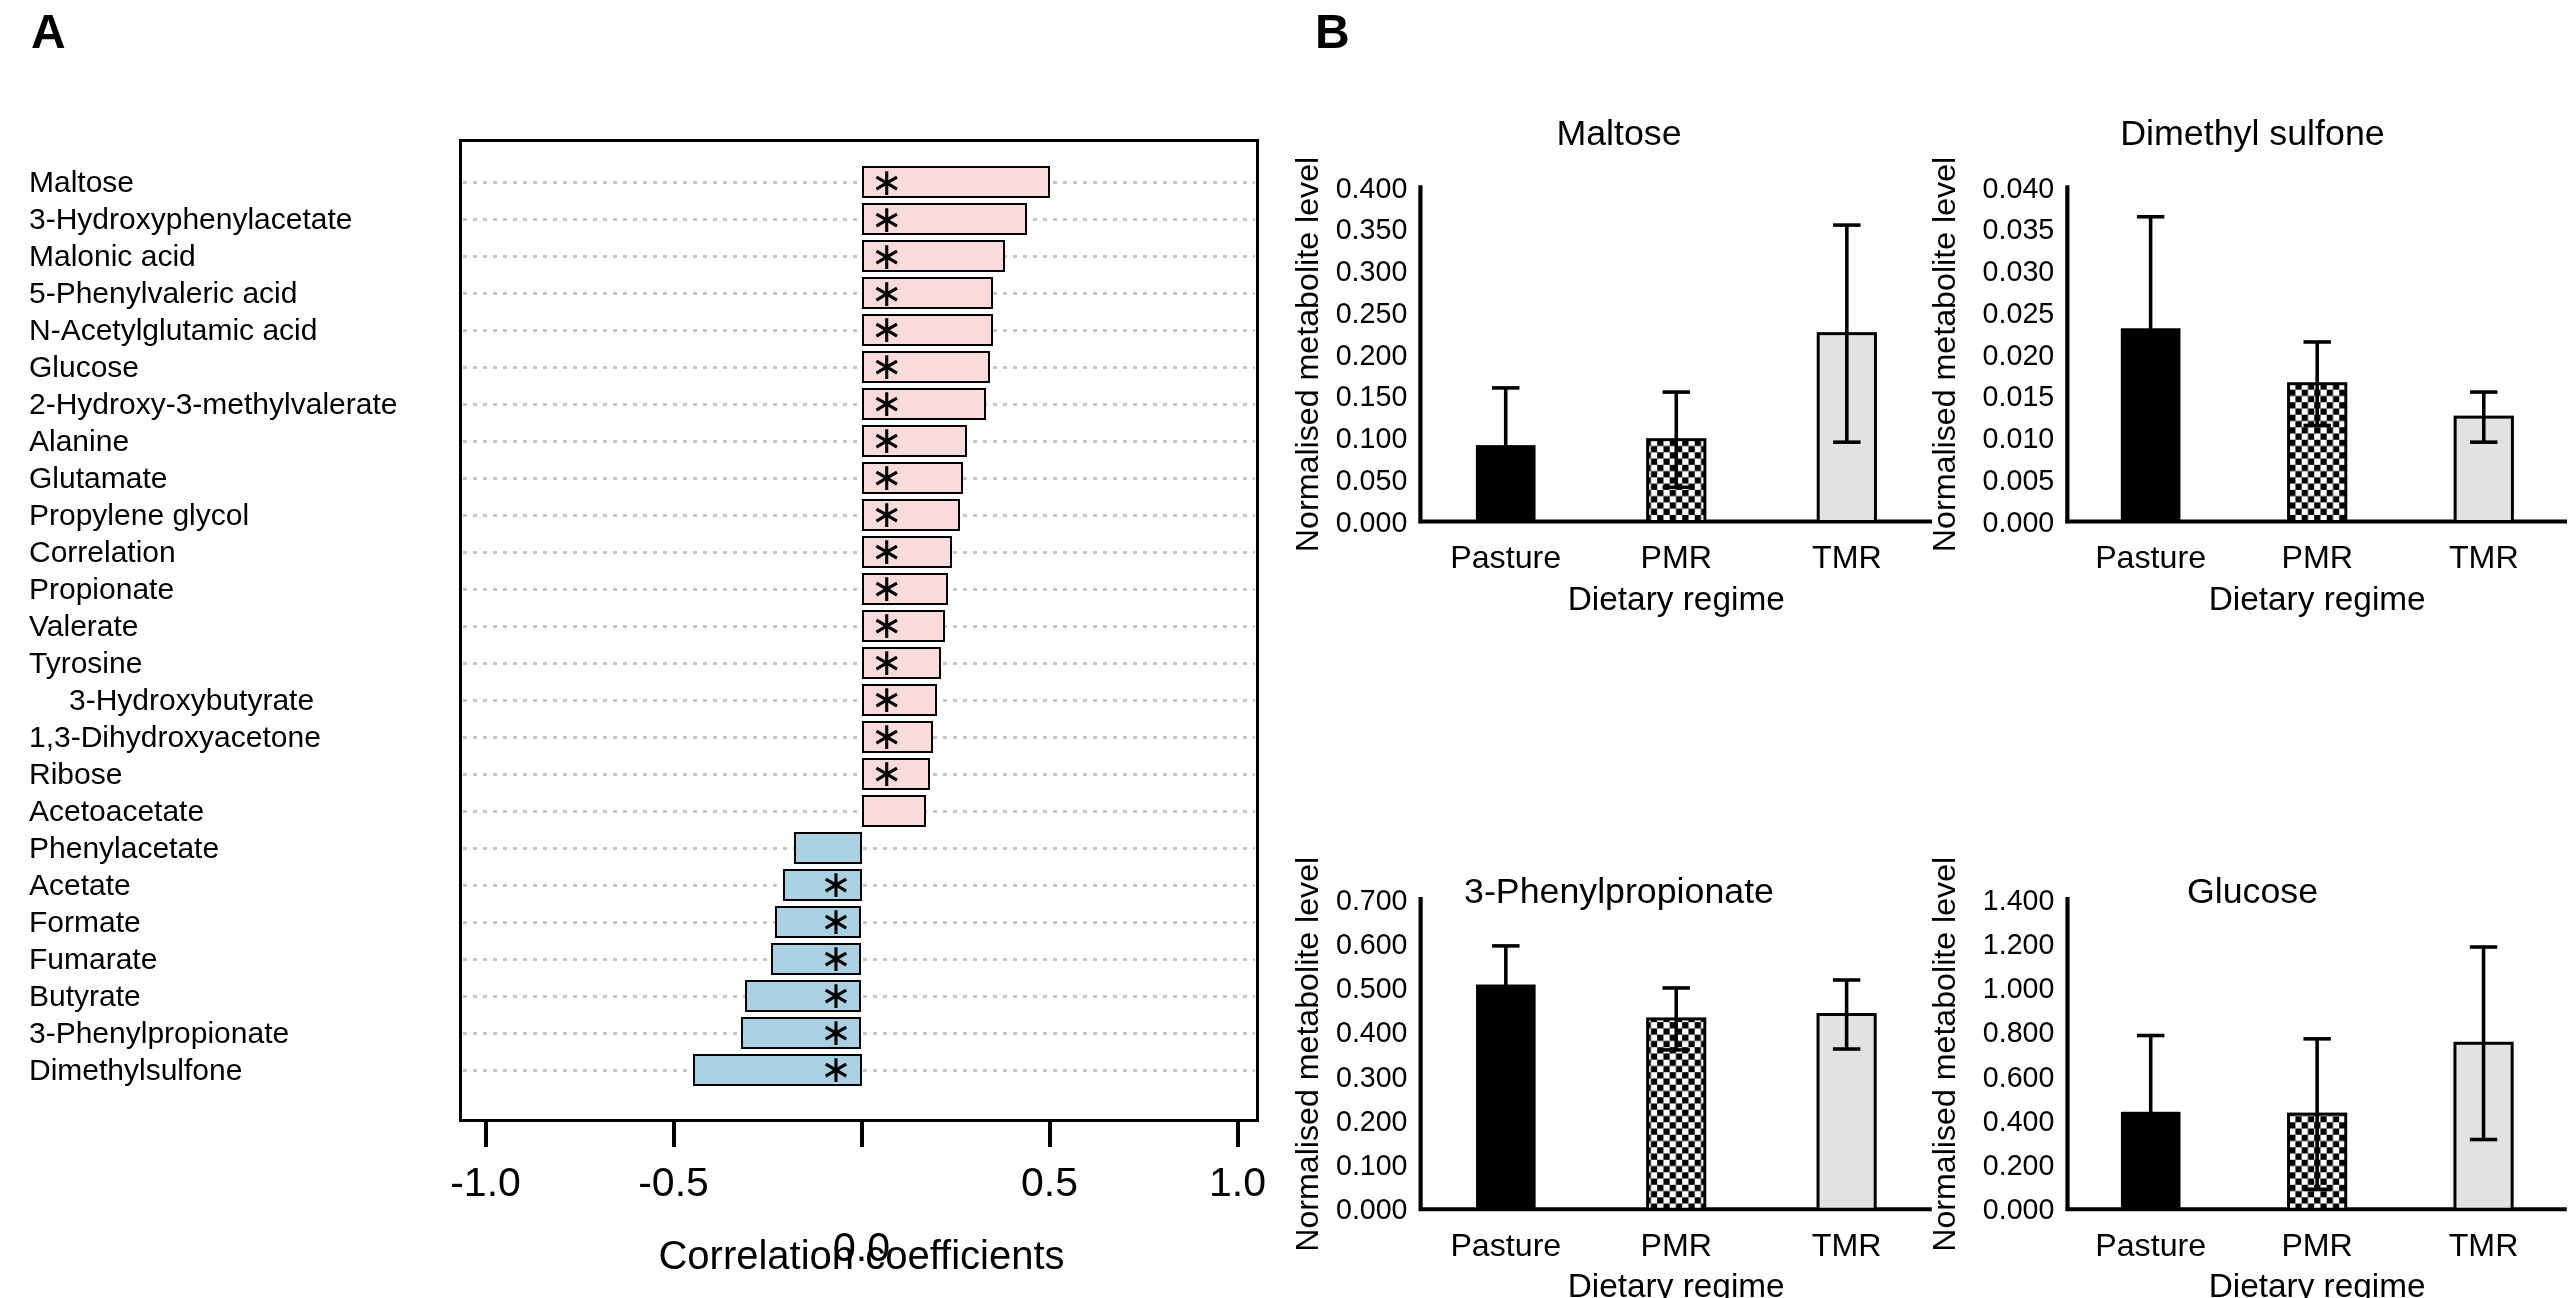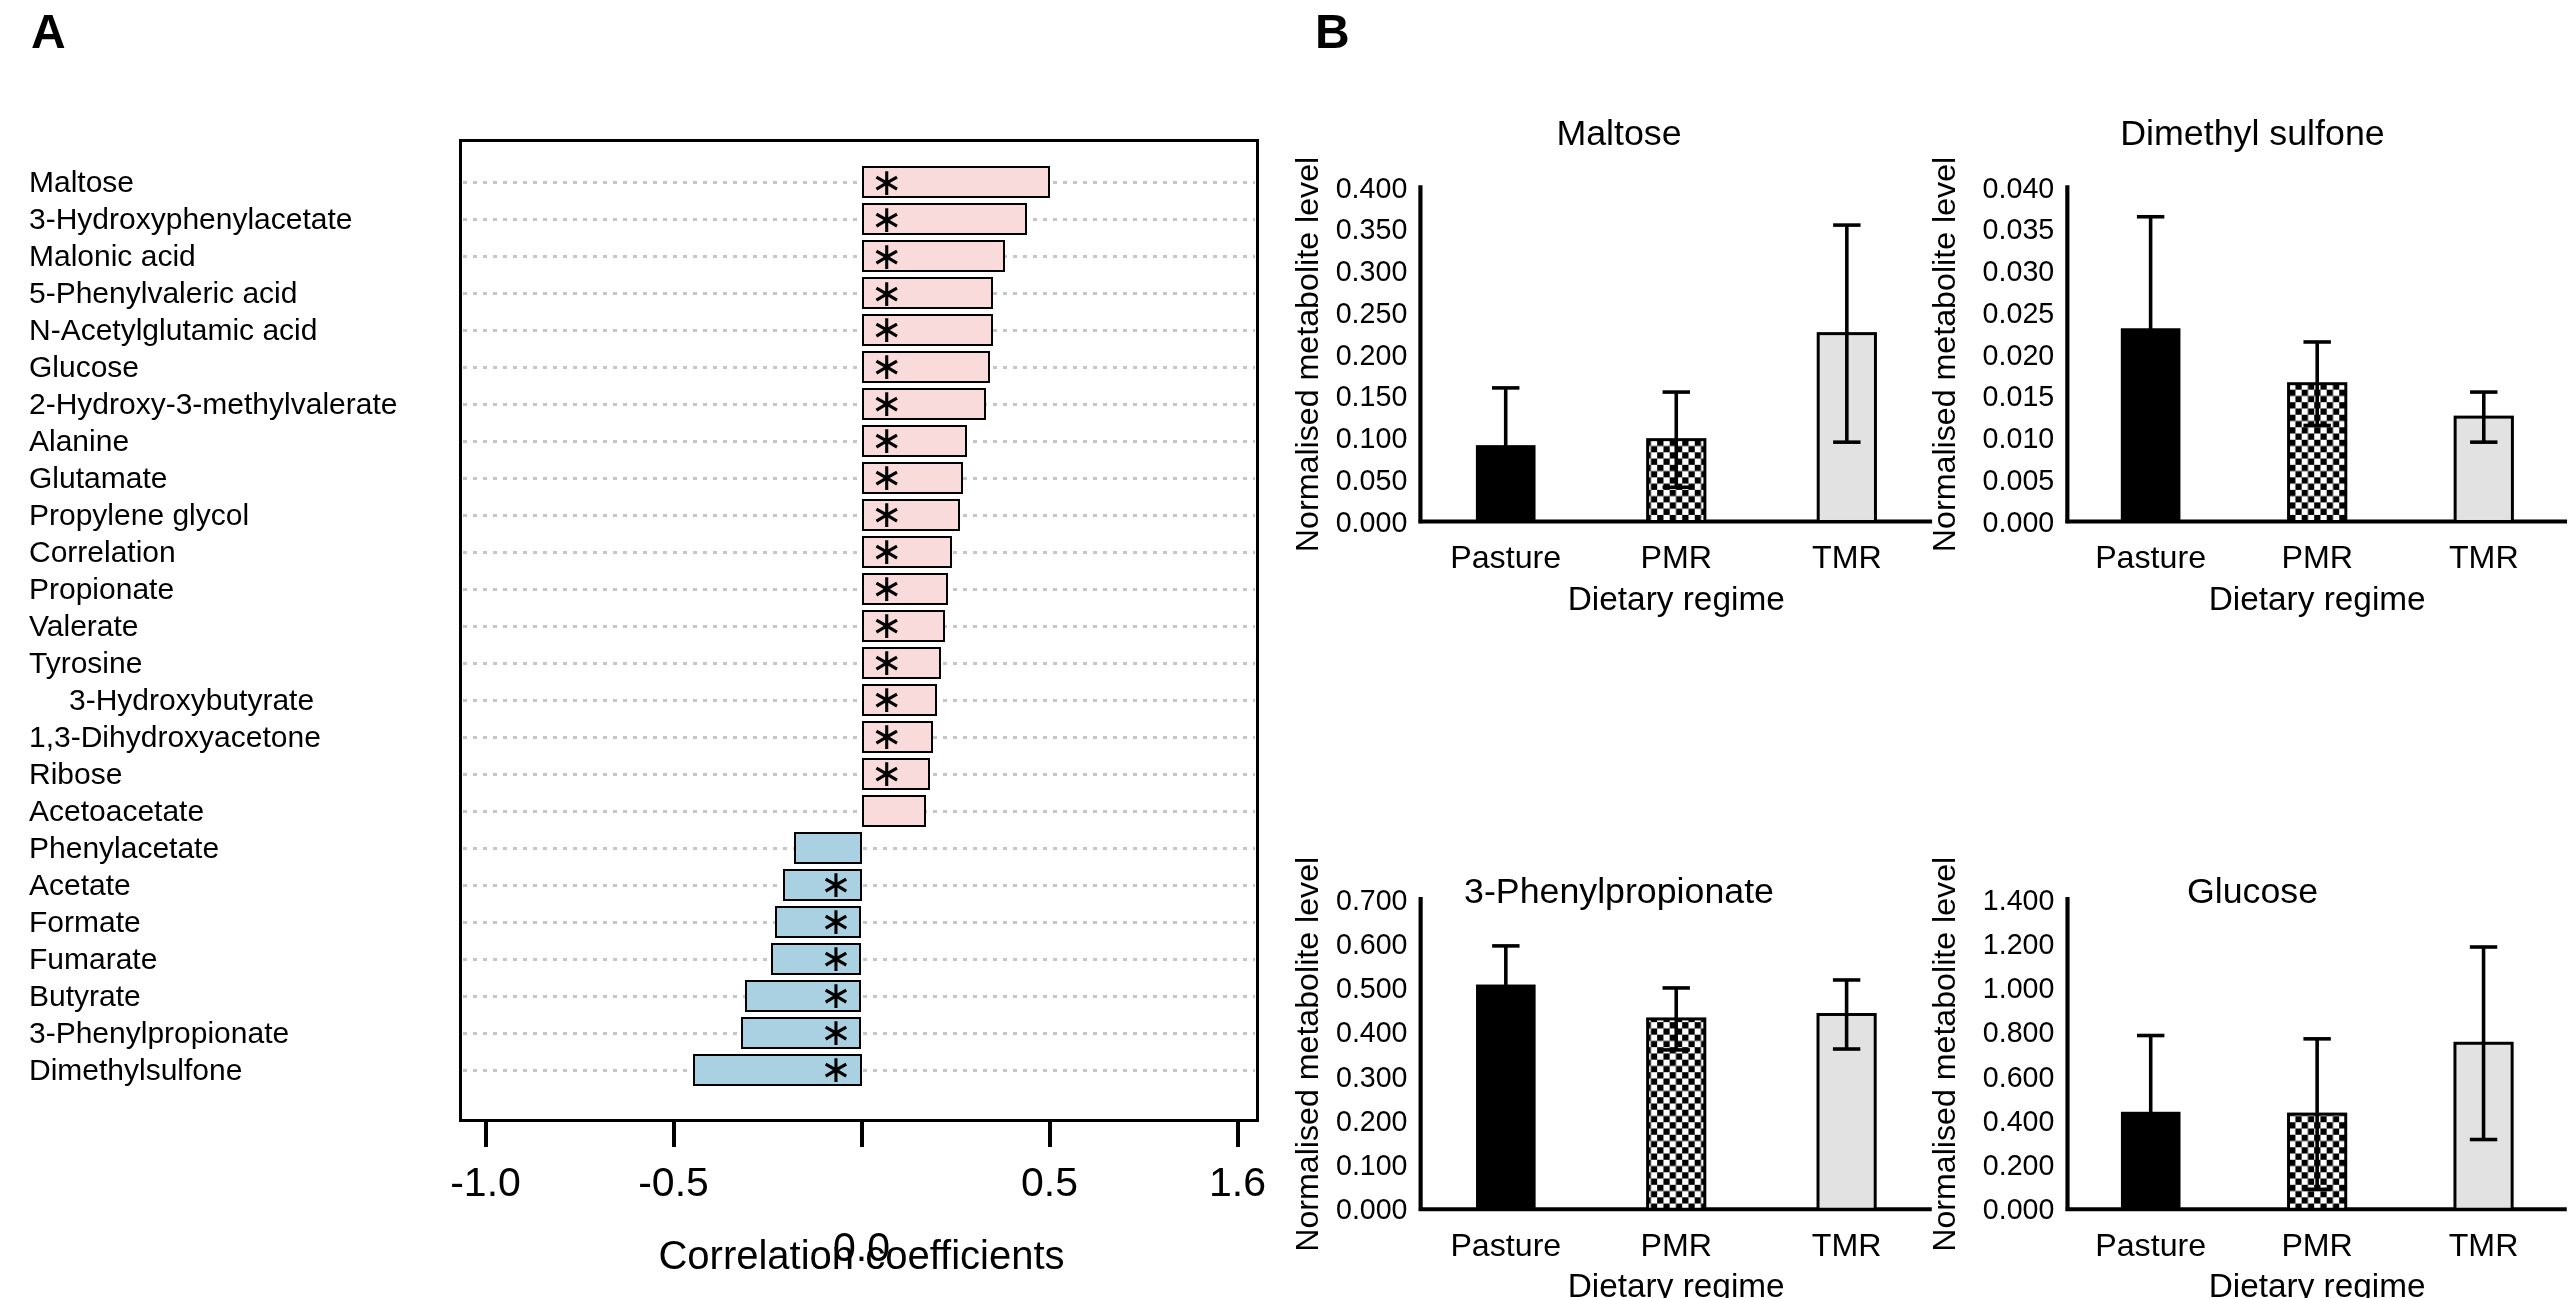--- a/index.html
+++ b/index.html
@@ -131,21 +131,21 @@
       <div class="alabel" style="top:1051px;">Dimethylsulfone</div>
       <div class="atickmark" style="left:484px;top:1122px;"></div>
       <div class="aticklabel" style="left:414px;top:1159px;">-1.0</div>
       <div class="atickmark" style="left:672px;top:1122px;"></div>
       <div class="aticklabel" style="left:602px;top:1159px;">-0.5</div>
       <div class="atickmark" style="left:860px;top:1122px;"></div>
       <div class="aticklabel" style="left:790px;top:1224px;">0.0</div>
       <div class="atickmark" style="left:1048px;top:1122px;"></div>
       <div class="aticklabel" style="left:978px;top:1159px;">0.5</div>
       <div class="atickmark" style="left:1236px;top:1122px;"></div>
-      <div class="aticklabel" style="left:1166px;top:1159px;">1.6</div>
+      <div class="aticklabel" style="left:1166px;top:1159px;">1.0</div>
       <div class="axtitle" style="left:593px;top:1233px;width:537px;">Correlation coefficients</div>
     </div>
   <div id="panelB">
       <svg width="656" height="531" viewBox="0 0 1100 890" style="position:absolute;left:1294px;top:89px;overflow:visible;">
         <defs>
           <pattern id="chk0" width="21" height="21" patternUnits="userSpaceOnUse">
             <rect width="21" height="21" fill="#ffffff"></rect>
             <rect width="10.5" height="10.5" fill="#000000"></rect>
             <rect x="10.5" y="10.5" width="10.5" height="10.5" fill="#000000"></rect>
           </pattern>

